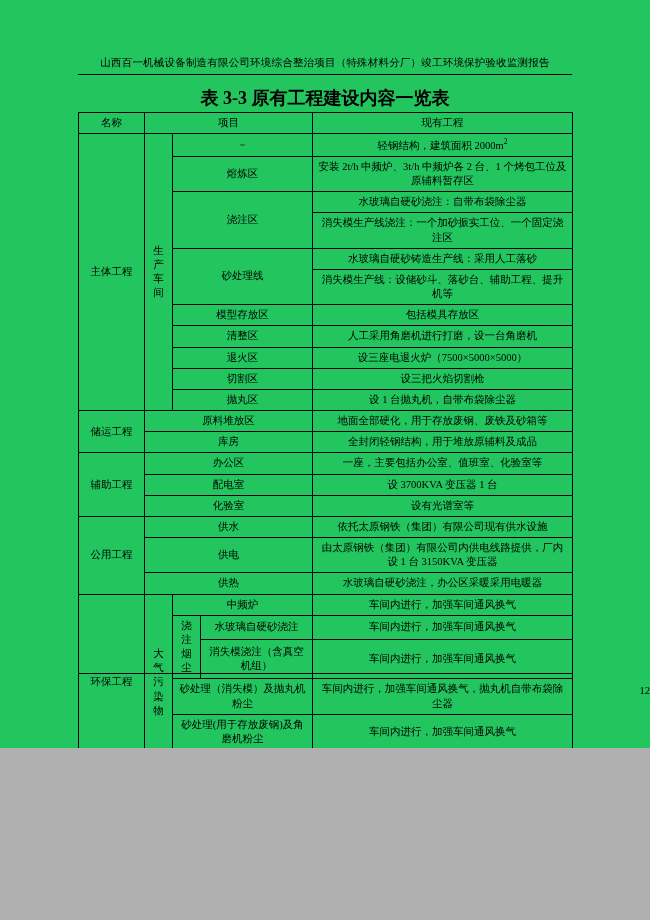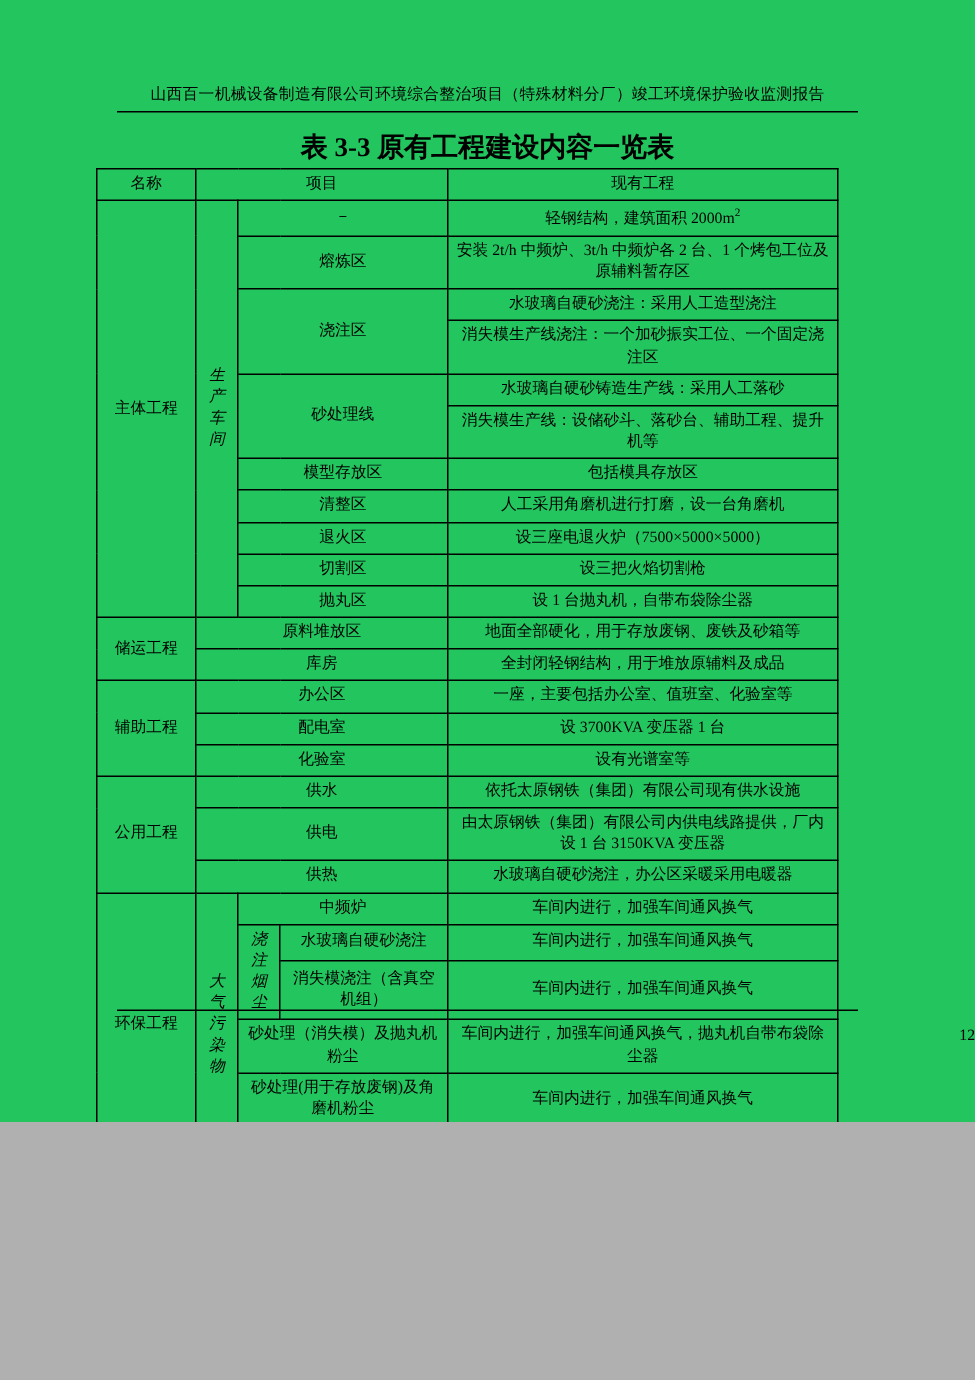--- a/index.html
+++ b/index.html
@@ -39,21 +39,21 @@
     top: 86px;
     left: 0;
     right: 0;
     text-align: center;
     font-size: 18px;
     font-weight: bold;
   }
   table.doc {
     position: absolute;
     top: 112px;
-    left: 64px;
+    left: 78px;
     width: 494px;
     border-collapse: collapse;
     table-layout: fixed;
     padding-left: 20px;
   }
   table.doc td {
     border: 1px solid #000;
     font-size: 10.5px;
     line-height: 1.35;
     padding: 3px 4px;
@@ -61,21 +61,20 @@
     vertical-align: middle;
   }
   td.hdr {
     font-weight: normal;
   }
   td.vert {
     font-size: 10.5px;
     line-height: 1.15;
     padding: 2px 1px;
     width: 26px;
-    font-style: italic;
   }
   .vwrap {
     display: block;
     width: 13px;
     margin: 0 auto;
     word-break: break-all;
     white-space: normal;
   }
   td.left {
     text-align: left;
@@ -130,21 +129,21 @@
           </td>
         <td colspan="2">－</td>
         <td>轻钢结构，建筑面积 2000m<sup>2</sup></td>
       </tr>
       <tr>
         <td colspan="2">熔炼区</td>
         <td class="left">安装 2t/h 中频炉、3t/h 中频炉各 2 台、1 个烤包工位及原辅料暂存区</td>
       </tr>
       <tr>
         <td colspan="2" rowspan="2">浇注区</td>
-        <td>水玻璃自硬砂浇注：采用人工造型浇注</td>
+        <td>水玻璃自硬砂浇注：自带布袋除尘器</td>
       </tr>
       <tr>
         <td>消失模生产线浇注：一个加砂振实工位、一个固定浇注区</td>
       </tr>
       <tr>
         <td colspan="2" rowspan="2">砂处理线</td>
         <td>水玻璃自硬砂铸造生产线：采用人工落砂</td>
       </tr>
       <tr>
         <td class="left">消失模生产线：设储砂斗、落砂台、辅助工程、提升机等</td>

